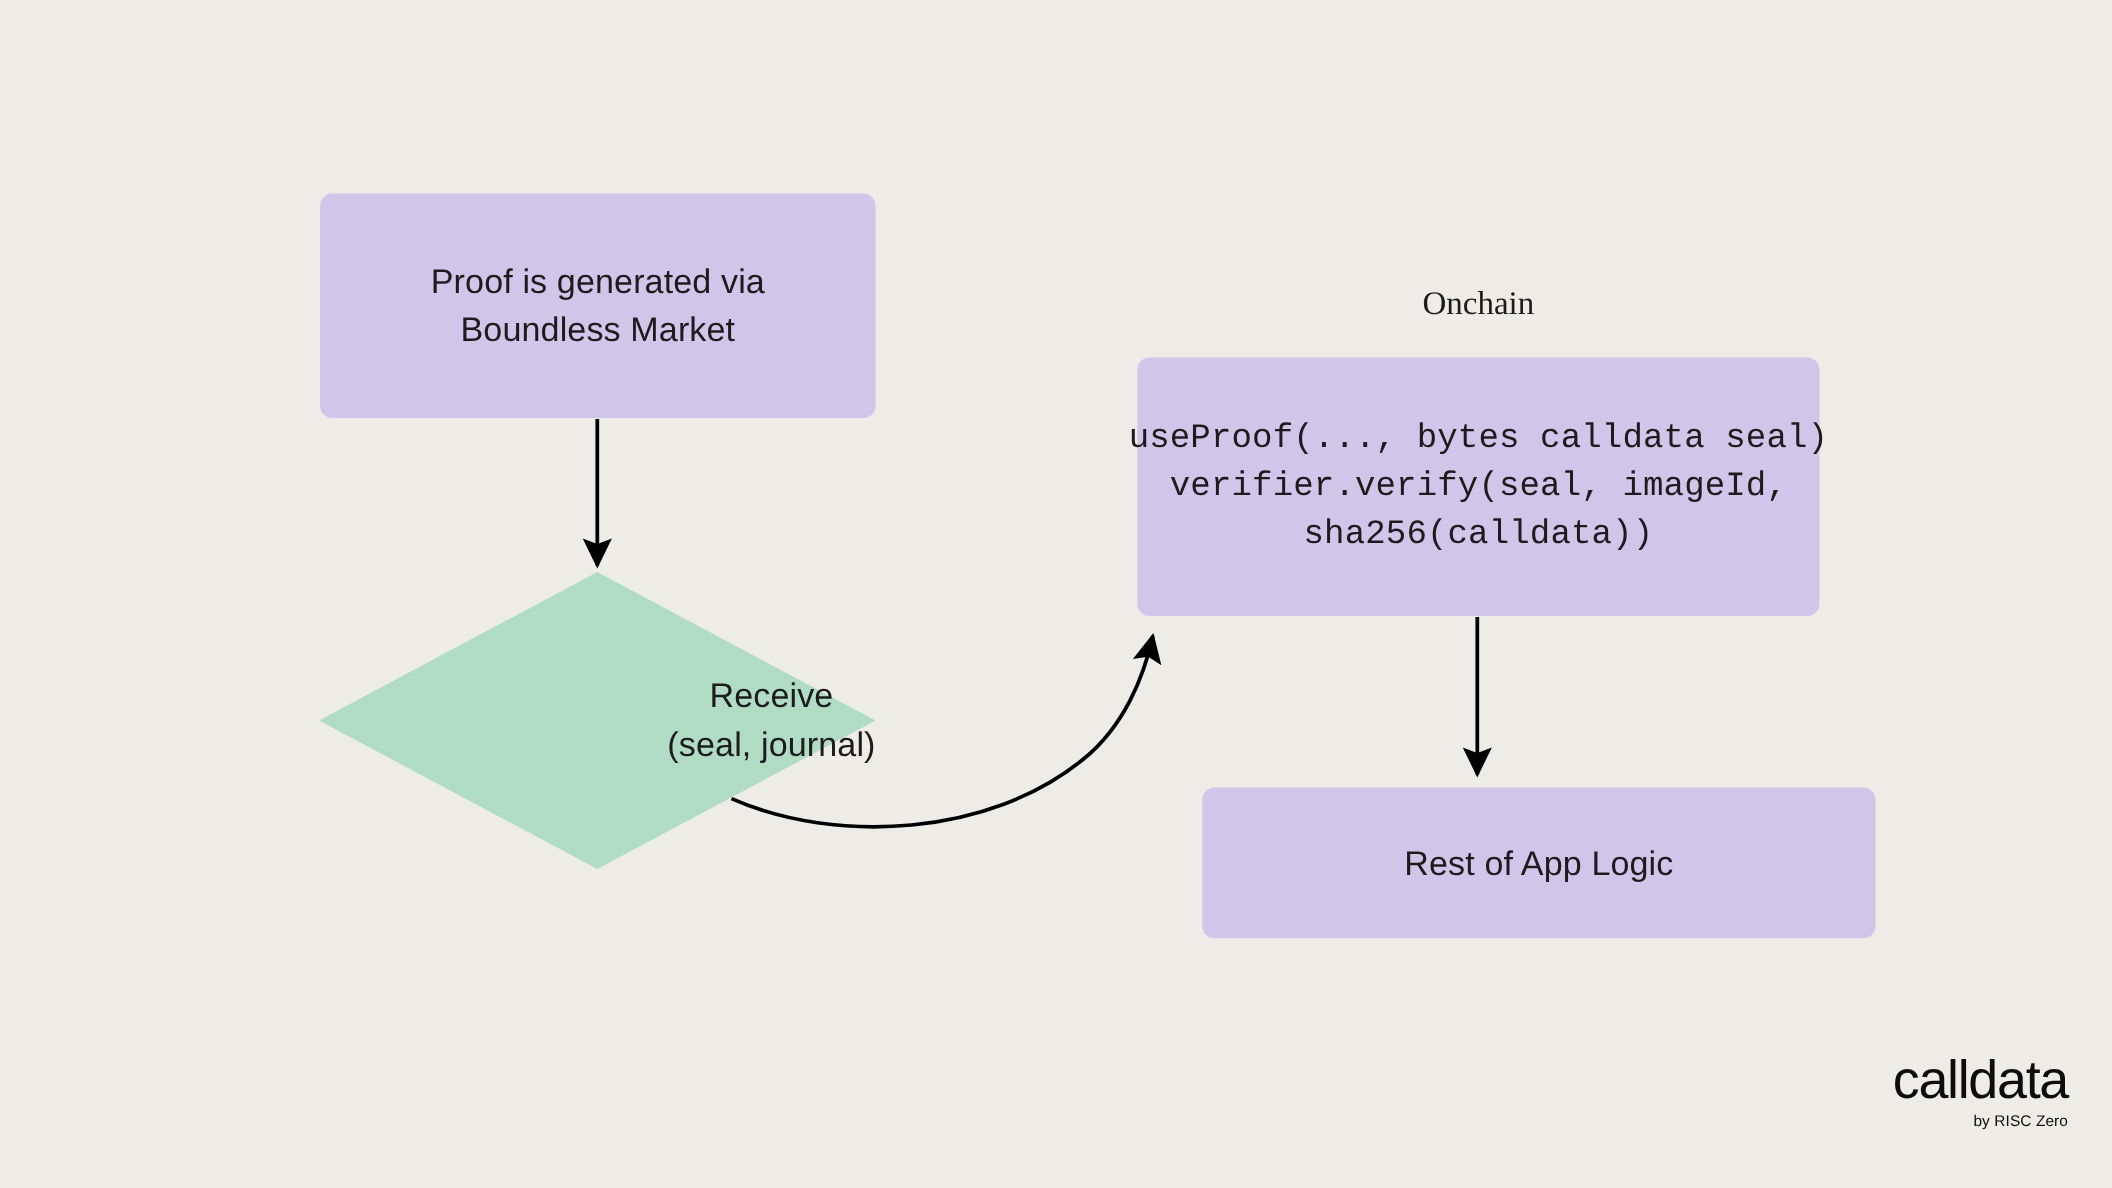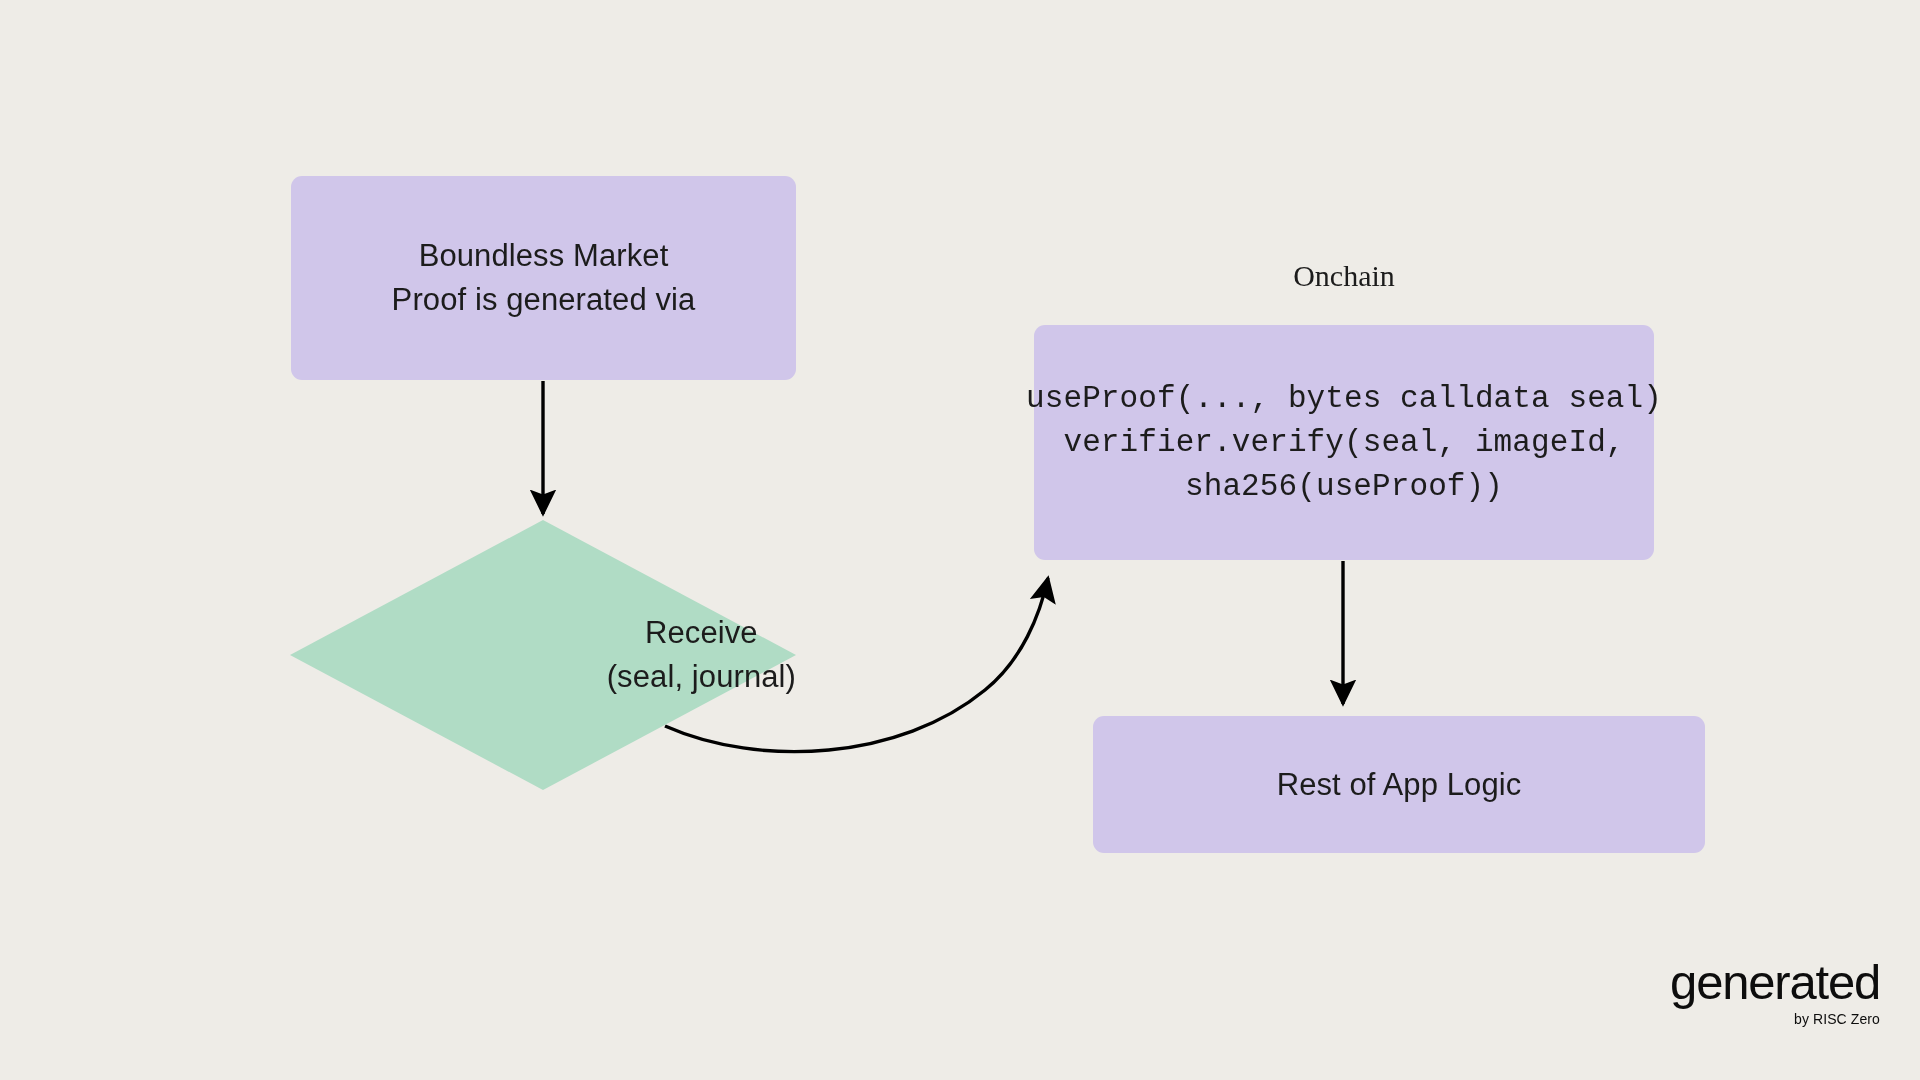--- a/index.html
+++ b/index.html
@@ -148,38 +148,38 @@
   <line x1="543" y1="381" x2="543" y2="514" stroke="#000000" stroke-width="3.4" marker-end="url(#arrowhead)"></line>
 
   <path d="M 665 726 C 760 768, 900 760, 985 690 C 1022 660, 1040 615, 1048 578" stroke="#000000" stroke-width="3.4" fill="none" marker-end="url(#arrowhead)"></path>
 
   <line x1="1343" y1="561" x2="1343" y2="704" stroke="#000000" stroke-width="3.4" marker-end="url(#arrowhead)"></line>
 </svg>
 
 <div id="label-onchain">Onchain</div>
 
 <div class="node box" id="node-proof-generated">
+  <div class="node-line">Proof is generated via</div>
   <div class="node-line">Boundless Market</div>
-  <div class="node-line">Proof is generated via</div>
 </div>
 
 <div class="node" id="node-receive">
   <div class="diamond-fill"></div>
   <div class="diamond-label">
     <div class="node-line">Receive</div>
     <div class="node-line">(seal, journal)</div>
   </div>
 </div>
 
 <div class="node box" id="node-use-proof">
   <div class="node-line">useProof(..., bytes calldata seal)</div>
   <div class="node-line">verifier.verify(seal, imageId,</div>
-  <div class="node-line">sha256(useProof))</div>
+  <div class="node-line">sha256(calldata))</div>
 </div>
 
 <div class="node box" id="node-rest-of-app-logic">
   <div class="node-line">Rest of App Logic</div>
 </div>
 
 <div id="brand-logo">
-  <div id="brand-wordmark">generated</div>
+  <div id="brand-wordmark">calldata</div>
   <div id="brand-tagline">by RISC Zero</div>
 </div>
 
 </body></html>

